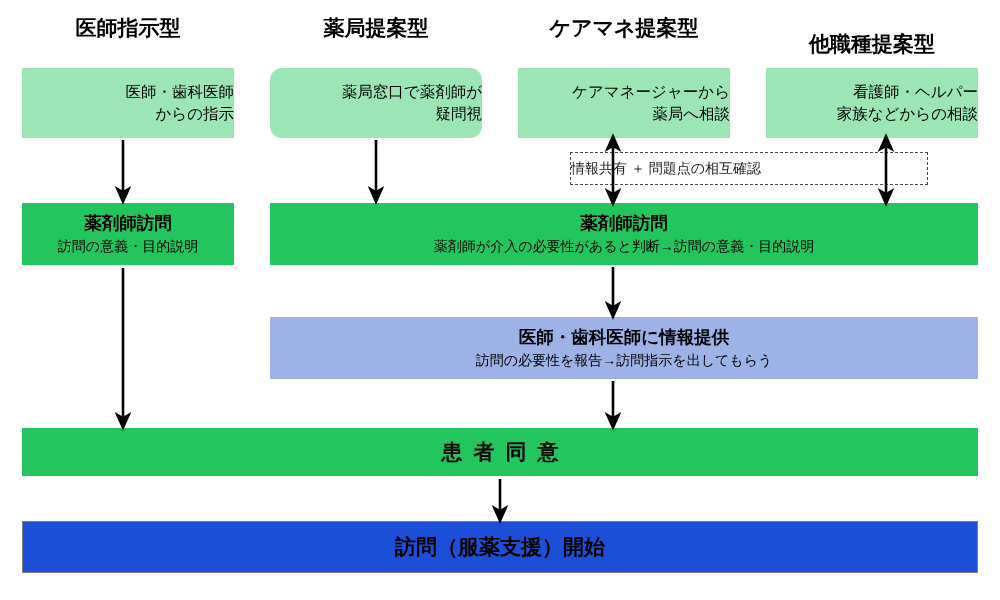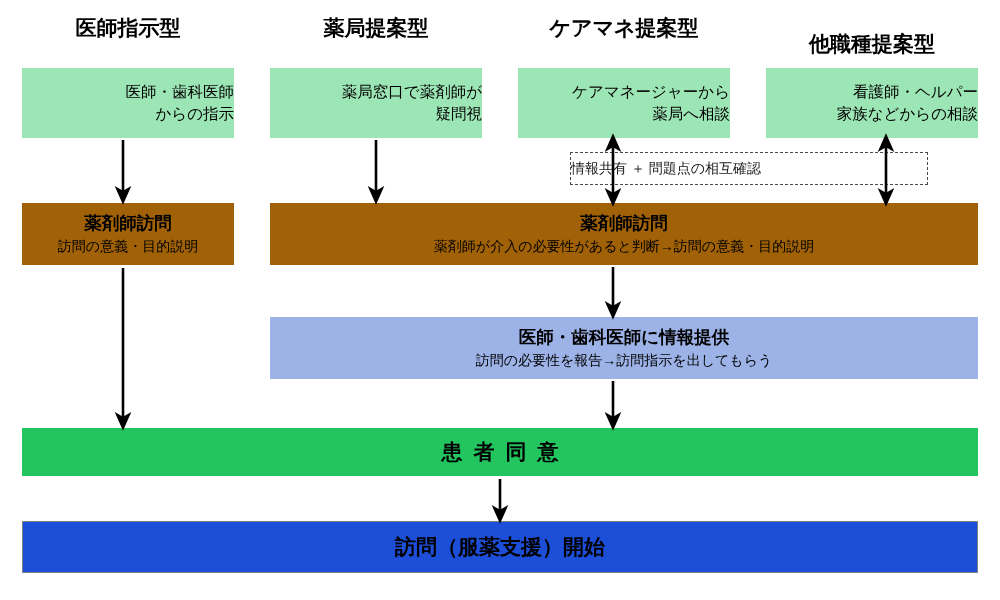--- a/index.html
+++ b/index.html
@@ -37,21 +37,21 @@
     justify-content: center;
     text-align: center;
     line-height: 1.42;
   }
   .box-mint {
     background: #9ce5b4;
     font-size: 15.5px;
     align-items: flex-end;
   }
   .box-green {
-    background: #a16207;
+    background: #22c55e;
   }
   .box-blue {
     background: #9db3e8;
   }
   .box-yellow {
     background: #22c55e;
   }
   .box-white {
     background: #1d4ed8;
     border: 1.5px solid #808080;
@@ -107,21 +107,21 @@
   <div class="col-title" style="left:22px; top:14px; width:212px;">医師指示型</div>
   <div class="col-title" style="left:270px; top:14px; width:212px;">薬局提案型</div>
   <div class="col-title" style="left:518px; top:14px; width:212px;">ケアマネ提案型</div>
   <div class="col-title" style="left:766px; top:14px; width:212px;margin-top:16px;">他職種提案型</div>
 
   <div class="box box-mint" style="left:22px; top:68px; width:212px; height:70px;">
     <div>医師・歯科医師</div>
     <div>からの指示</div>
   </div>
 
-  <div class="box box-mint" style="left:270px; top:68px; width:212px; height:70px;">
+  <div class="box box-mint" style="left:270px; top:68px; width:212px; height:70px;border-radius:12px;">
     <div>薬局窓口で薬剤師が</div>
     <div>疑問視</div>
   </div>
 
   <div class="box box-mint" style="left:518px; top:68px; width:212px; height:70px;">
     <div>ケアマネージャーから</div>
     <div>薬局へ相談</div>
   </div>
 
   <div class="box box-mint" style="left:766px; top:68px; width:212px; height:70px;">

